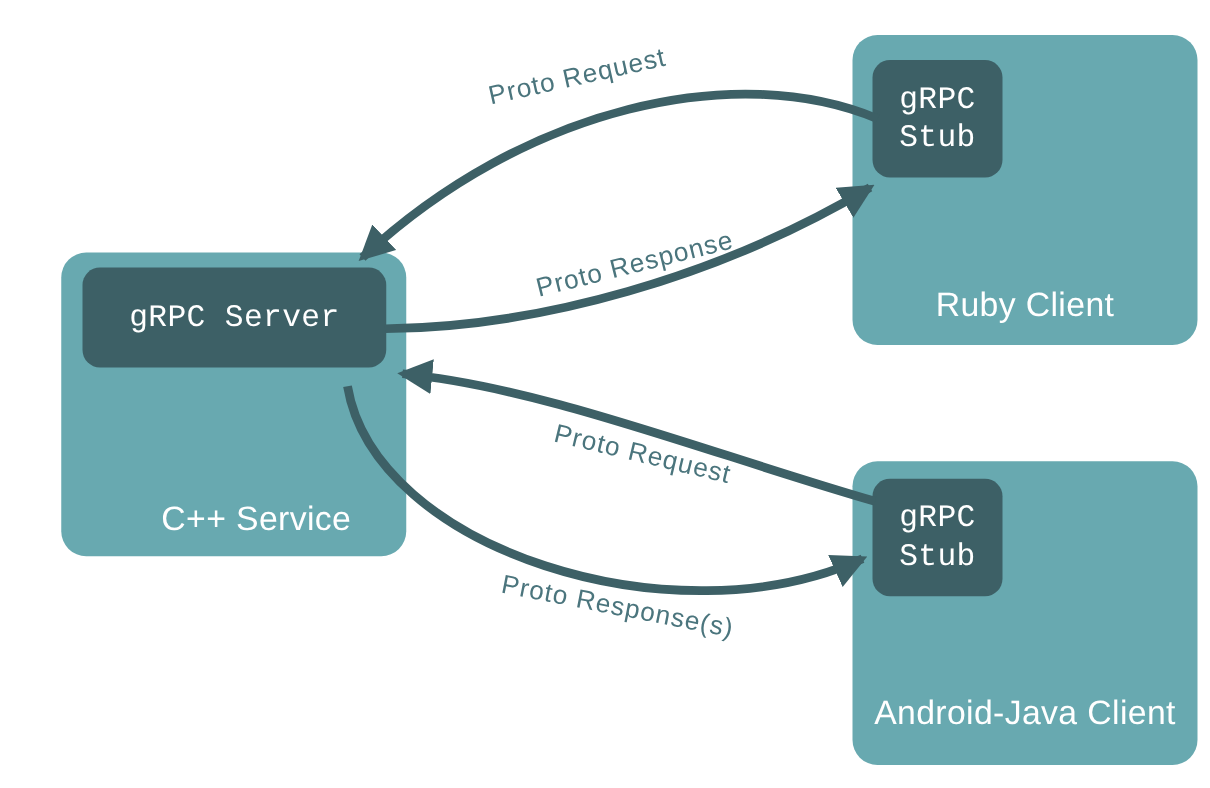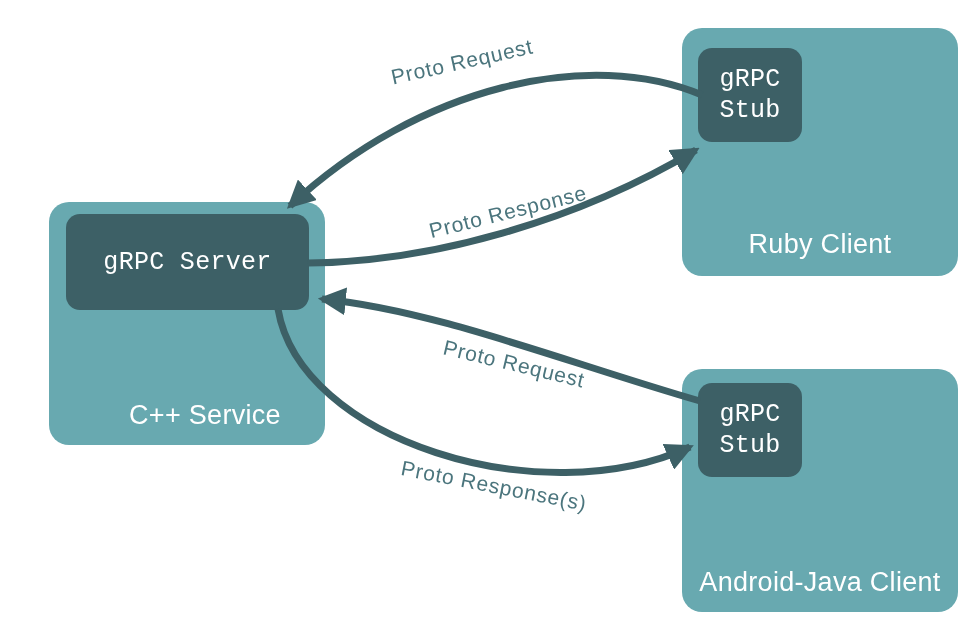--- a/index.html
+++ b/index.html
@@ -18,32 +18,32 @@
   .box-android { left:682px; top:369px; width:276px; height:243px; }
   .inner-node {
     position:absolute;
     background:#3d6066;
     border-radius:14px;
     display:flex; align-items:center; justify-content:center;
     color:#ffffff; font-size:25px; letter-spacing:0.3px;
     text-align:center;
     font-family:Liberation Mono, monospace;
   }
-  .node-server { left:17px; top:12px; width:243px; height:96px; }
+  .node-server { left:17px; top:12px; width:243px; height:80px; }
   .node-stub-ruby    { left:16px; top:20px; width:104px; height:94px; }
   .node-stub-android { left:16px; top:14px; width:104px; height:94px; }
   .stub-text { display:block; width:80px; line-height:31px; }
   .container-label {
     position:absolute; left:0; right:0;
     text-align:center;
     color:#ffffff; font-size:27px; letter-spacing:0.3px;
   }
   .label-cpp     { bottom:14px;padding-left:36px; }
   .label-ruby    { bottom:16px; }
-  .label-android { bottom:14px; }
+  .label-android { bottom:26px; }
   svg.arrows {
     position:absolute; left:0; top:0; width:968px; height:630px;
     pointer-events:none;
   }
   svg.arrows path.edge {
     fill:none;
     stroke:#3d6066;
     stroke-width:7;
   }
   .edge-label {

